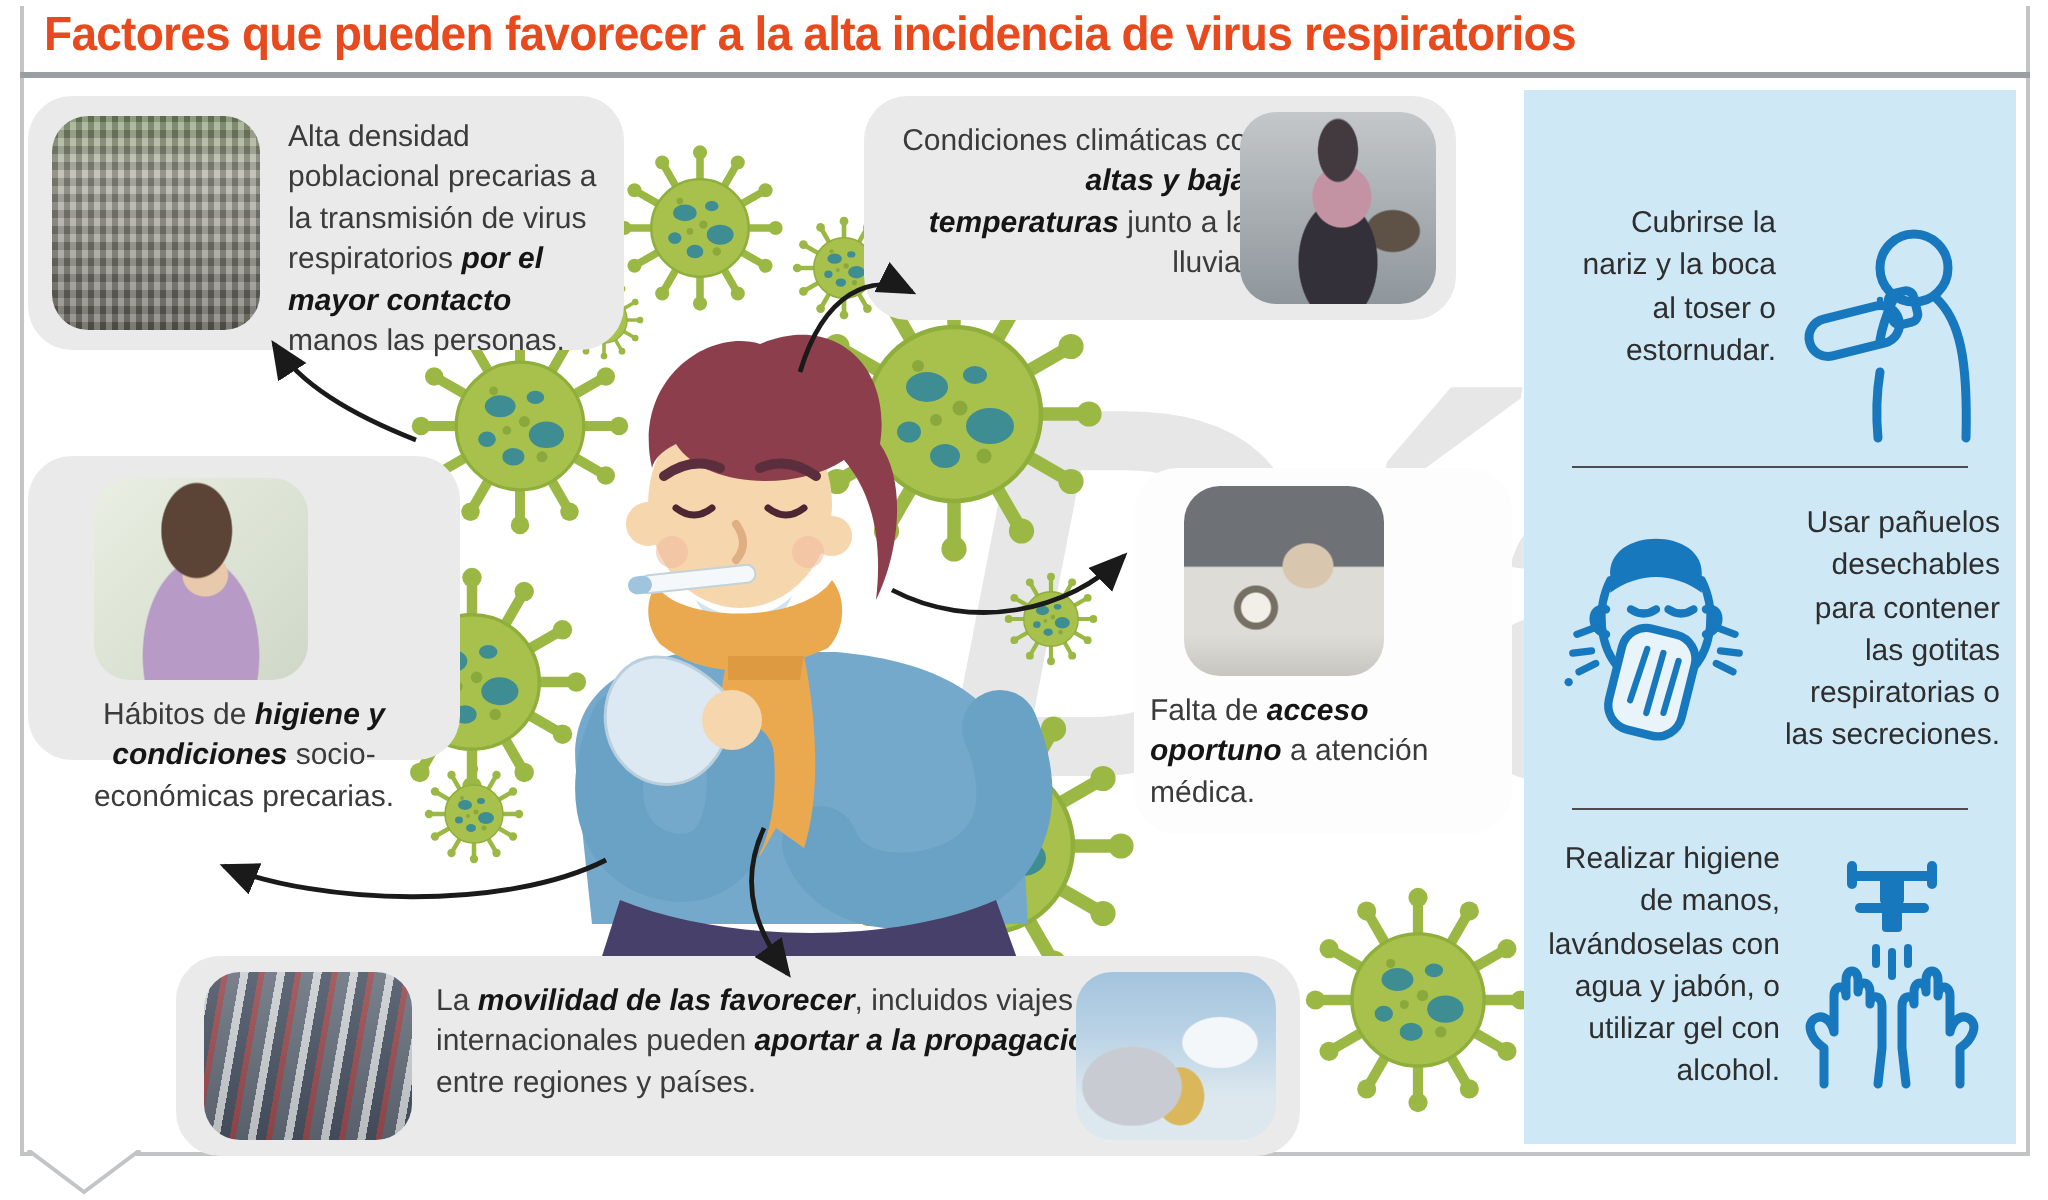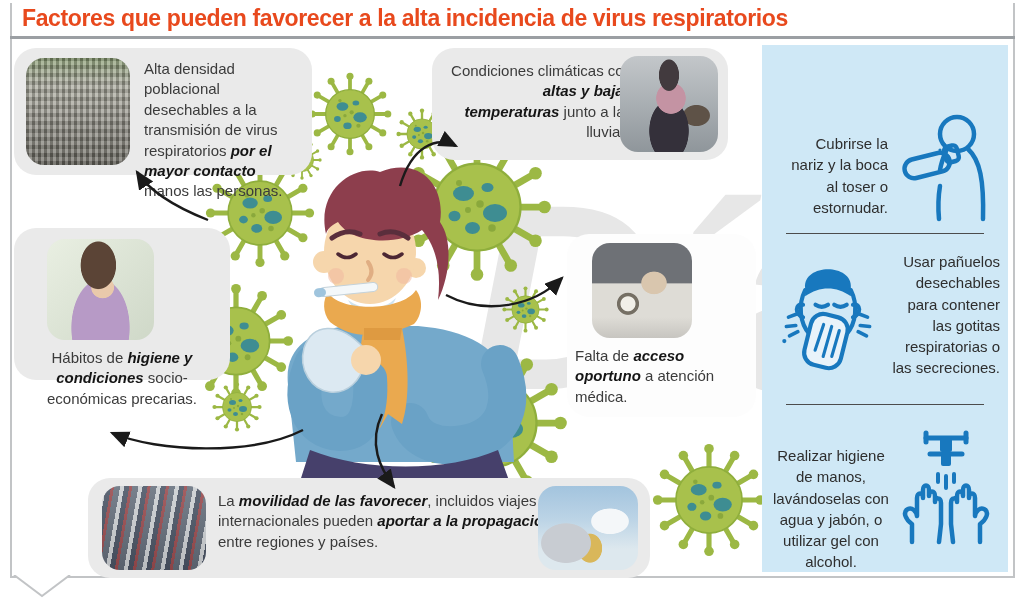--- a/index.html
+++ b/index.html
@@ -65,23 +65,23 @@
   .box1 .ftext{left:130px;top:11px;width:158px;text-align:left;}
   .box2 .ftext{left:14px;top:13px;width:186px;text-align:right;}
   .box3 .ftext{left:10px;top:120px;width:196px;text-align:center;}
   .box4 .ftext{left:8px;top:112px;width:173px;text-align:left;}
   .box5 .ftext{left:130px;top:13px;width:400px;text-align:left;}
 
   .panel{position:absolute;left:762px;top:45px;width:246px;height:527px;background:#cfe8f6;z-index:5;}
   .panel h2{position:absolute;left:0;top:10px;width:100%;margin:0;font-size:17.5px;line-height:1.3;
             text-align:center;color:#0e0e0e;}
   .m-text{position:absolute;margin:0;font-size:15px;line-height:1.42;color:#2e2e2e;}
-  .m1-text{left:18px;top:88px;width:108px;text-align:right;}
+  .m1-text{left:18px;top:56px;width:108px;text-align:right;}
   .m2-text{left:126px;top:206px;width:112px;text-align:right;}
-  .m3-text{left:10px;top:374px;width:118px;text-align:center;margin-top:26px;}
+  .m3-text{left:10px;top:374px;width:118px;text-align:right;}
   .m-icon{position:absolute;}
   .m1-icon{left:132px;top:58px;width:100px;height:122px;}
   .m2-icon{left:14px;top:204px;width:104px;height:128px;}
   .m3-icon{left:134px;top:380px;width:100px;height:122px;}
   .pdivider{position:absolute;left:24px;width:198px;height:1px;background:#4c4c4c;}
   .div1{top:188px;} .div2{top:359px;}
 
   .tail{position:absolute;left:12px;top:575px;z-index:7;}
 </style>
 </head>
@@ -191,21 +191,21 @@
       <path d="M208 220 C 175 207 150 192 137 172" marker-end="url(#ah)"></path>
       <path d="M400 186 C 412 146 436 136 456 146" marker-end="url(#ah)"></path>
       <path d="M446 295 C 486 316 534 306 562 278" marker-end="url(#ah)"></path>
       <path d="M303 430 C 252 456 158 452 112 433" marker-end="url(#ah)"></path>
       <path d="M382 414 C 368 444 380 468 394 487" marker-end="url(#ah)"></path>
     </g>
   </svg>
 
   <div class="box box1">
     <div class="photo ph-crowd"></div>
-    <p class="ftext"><span>Alta densidad poblacional desechables a la transmisión de virus respiratorios </span><b>por el mayor contacto</b><span> manos las personas.</span></p>
+    <p class="ftext"><span>Alta densidad poblacional precarias a la transmisión de virus respiratorios </span><b>por el mayor contacto</b><span> manos las personas.</span></p>
   </div>
 
   <div class="box box2">
     <p class="ftext"><span>Condiciones climáticas con </span><b>altas y bajas temperaturas</b><span> junto a las lluvias.</span></p>
     <div class="photo ph-rain"></div>
   </div>
 
   <div class="box box3">
     <div class="photo ph-woman"></div>
     <p class="ftext"><span>Hábitos de </span><b>higiene y condiciones</b><span> socio-económicas precarias.</span></p>

